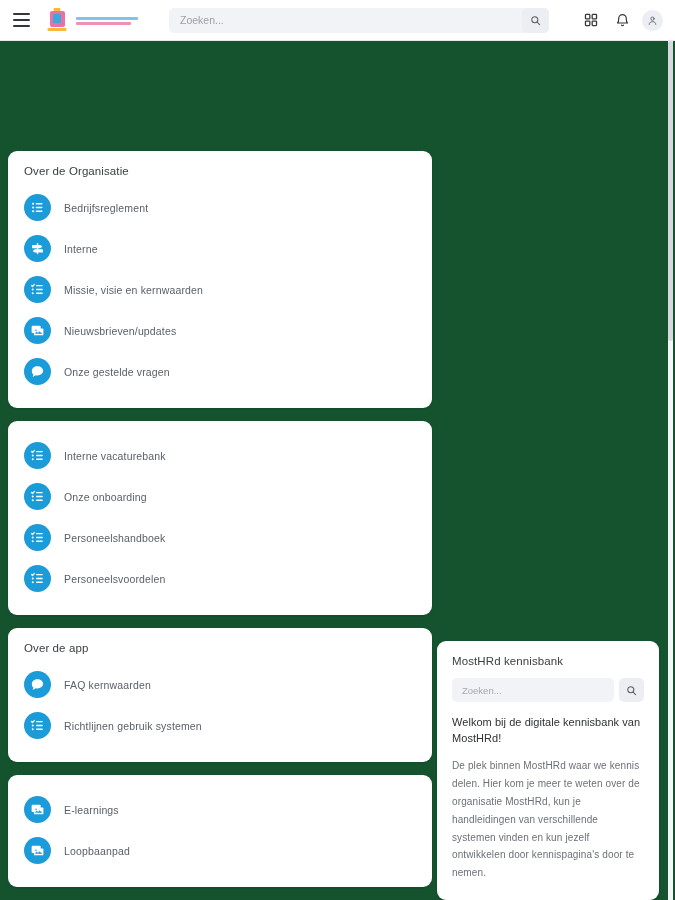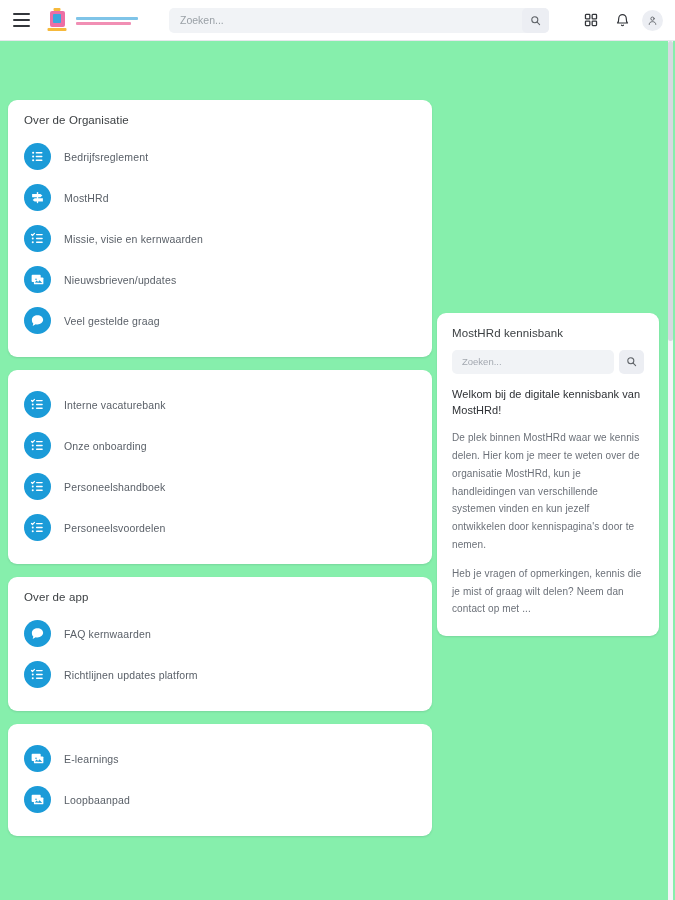--- a/index.html
+++ b/index.html
@@ -179,25 +179,25 @@
     display: flex;
     align-items: center;
     justify-content: center;
     cursor: pointer;
     color: #5f6368;
   }
 
   
   .page {
     display: flex;
-    align-items: center;
+    align-items: flex-end;
     gap: 0;
     padding: 8px 0 0 0;
     height: 859px;
-    background: #86efac;
+    background: #14532d;
     position: relative;
   }
 
   .col-main {
     width: 432px;
     flex: 0 0 432px;
     padding: 0 0 0 8px;
   }
 
   .col-side {
@@ -418,21 +418,21 @@
         </div>
 
         <div class="link-row">
           <span class="ico">
             <svg width="15" height="15" viewBox="0 0 24 24" fill="currentColor">
               <rect x="10.9" y="3" width="2.2" height="18" rx="1"></rect>
               <path d="M3.4 6.3h13.2l3.2 2.6-3.2 2.6H3.4z"></path>
               <path d="M20.6 13.2H7.4l-3.2 2.6 3.2 2.6h13.2z"></path>
             </svg>
           </span>
-          <span class="link-label">MostHRd</span>
+          <span class="link-label">Interne</span>
         </div>
 
         <div class="link-row">
           <span class="ico">
             <svg width="15" height="15" viewBox="0 0 24 24" fill="currentColor">
               <path d="M2.4 5.6 4 7.2 7.2 3.9" fill="none" stroke="currentColor" stroke-width="1.9" stroke-linecap="round" stroke-linejoin="round"></path>
               <rect x="9.5" y="4.6" width="11" height="2.2" rx="1.1"></rect>
               <circle cx="4.4" cy="12" r="1.6"></circle>
               <rect x="9.5" y="10.9" width="11" height="2.2" rx="1.1"></rect>
               <circle cx="4.4" cy="18" r="1.6"></circle>
@@ -453,21 +453,21 @@
           </span>
           <span class="link-label">Nieuwsbrieven/updates</span>
         </div>
 
         <div class="link-row">
           <span class="ico">
             <svg width="15" height="15" viewBox="0 0 24 24" fill="currentColor">
               <path d="M12 3.4c5 0 9 3.3 9 7.4s-4 7.4-9 7.4c-1 0-2-.13-2.9-.37L4.3 20.6l1-3.9C3.3 15.3 3 13.2 3 10.8c0-4.1 4-7.4 9-7.4z"></path>
             </svg>
           </span>
-          <span class="link-label">Veel gestelde graag</span>
+          <span class="link-label">Onze gestelde vragen</span>
         </div>
 
       </div>
     </div>
 
     <div class="card">
       <div class="link-list">
 
         <div class="link-row">
           <span class="ico">
@@ -546,21 +546,21 @@
           <span class="ico">
             <svg width="15" height="15" viewBox="0 0 24 24" fill="currentColor">
               <path d="M2.4 5.6 4 7.2 7.2 3.9" fill="none" stroke="currentColor" stroke-width="1.9" stroke-linecap="round" stroke-linejoin="round"></path>
               <rect x="9.5" y="4.6" width="11" height="2.2" rx="1.1"></rect>
               <circle cx="4.4" cy="12" r="1.6"></circle>
               <rect x="9.5" y="10.9" width="11" height="2.2" rx="1.1"></rect>
               <circle cx="4.4" cy="18" r="1.6"></circle>
               <rect x="9.5" y="16.9" width="11" height="2.2" rx="1.1"></rect>
             </svg>
           </span>
-          <span class="link-label">Richtlijnen updates platform</span>
+          <span class="link-label">Richtlijnen gebruik systemen</span>
         </div>
 
       </div>
     </div>
 
     <div class="card">
       <div class="link-list">
 
         <div class="link-row">
           <span class="ico">
@@ -601,21 +601,20 @@
         <button class="side-search-go">
           <svg width="11" height="11" viewBox="0 0 24 24" fill="none" stroke="#5f6368" stroke-width="2.3" stroke-linecap="round">
             <circle cx="10.5" cy="10.5" r="6.6"></circle>
             <line x1="15.6" y1="15.6" x2="21" y2="21"></line>
           </svg>
         </button>
       </div>
 
       <div class="side-heading">Welkom bij de digitale kennisbank van MostHRd!</div>
       <div class="side-para">De plek binnen MostHRd waar we kennis delen. Hier kom je meer te weten over de organisatie MostHRd, kun je handleidingen van verschillende systemen vinden en kun jezelf ontwikkelen door kennispagina's door te nemen.</div>
-      <div class="side-para">Heb je vragen of opmerkingen, kennis die je mist of graag wilt delen? Neem dan contact op met ...</div>
 
     </div>
   </div>
 
   <div class="scroll-track">
     <div class="scroll-thumb"></div>
   </div>
 
 </div>
 

